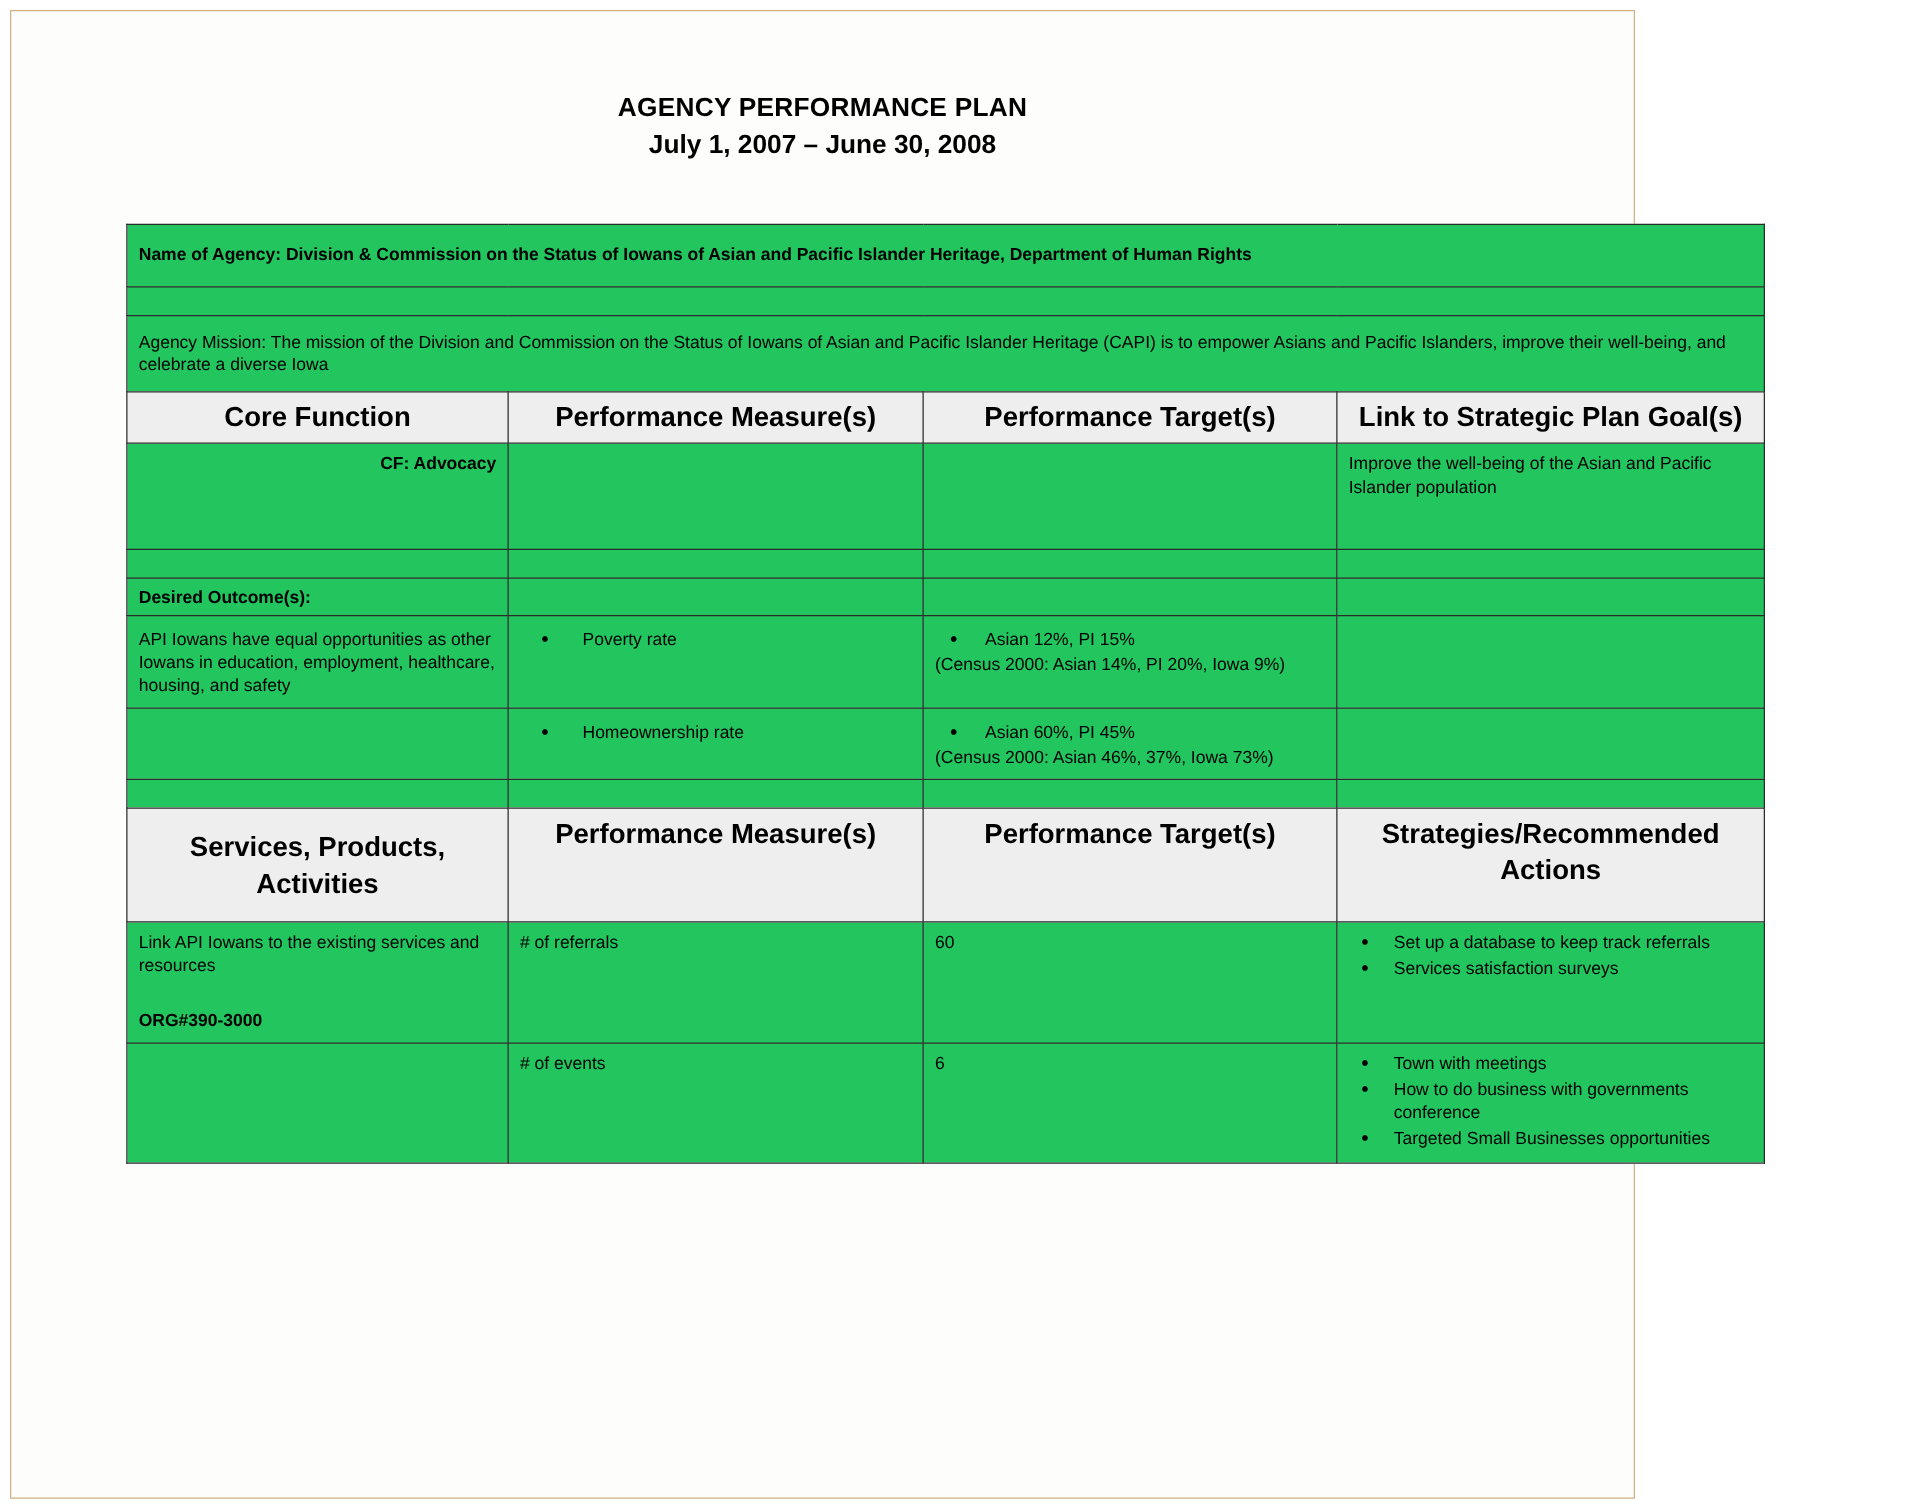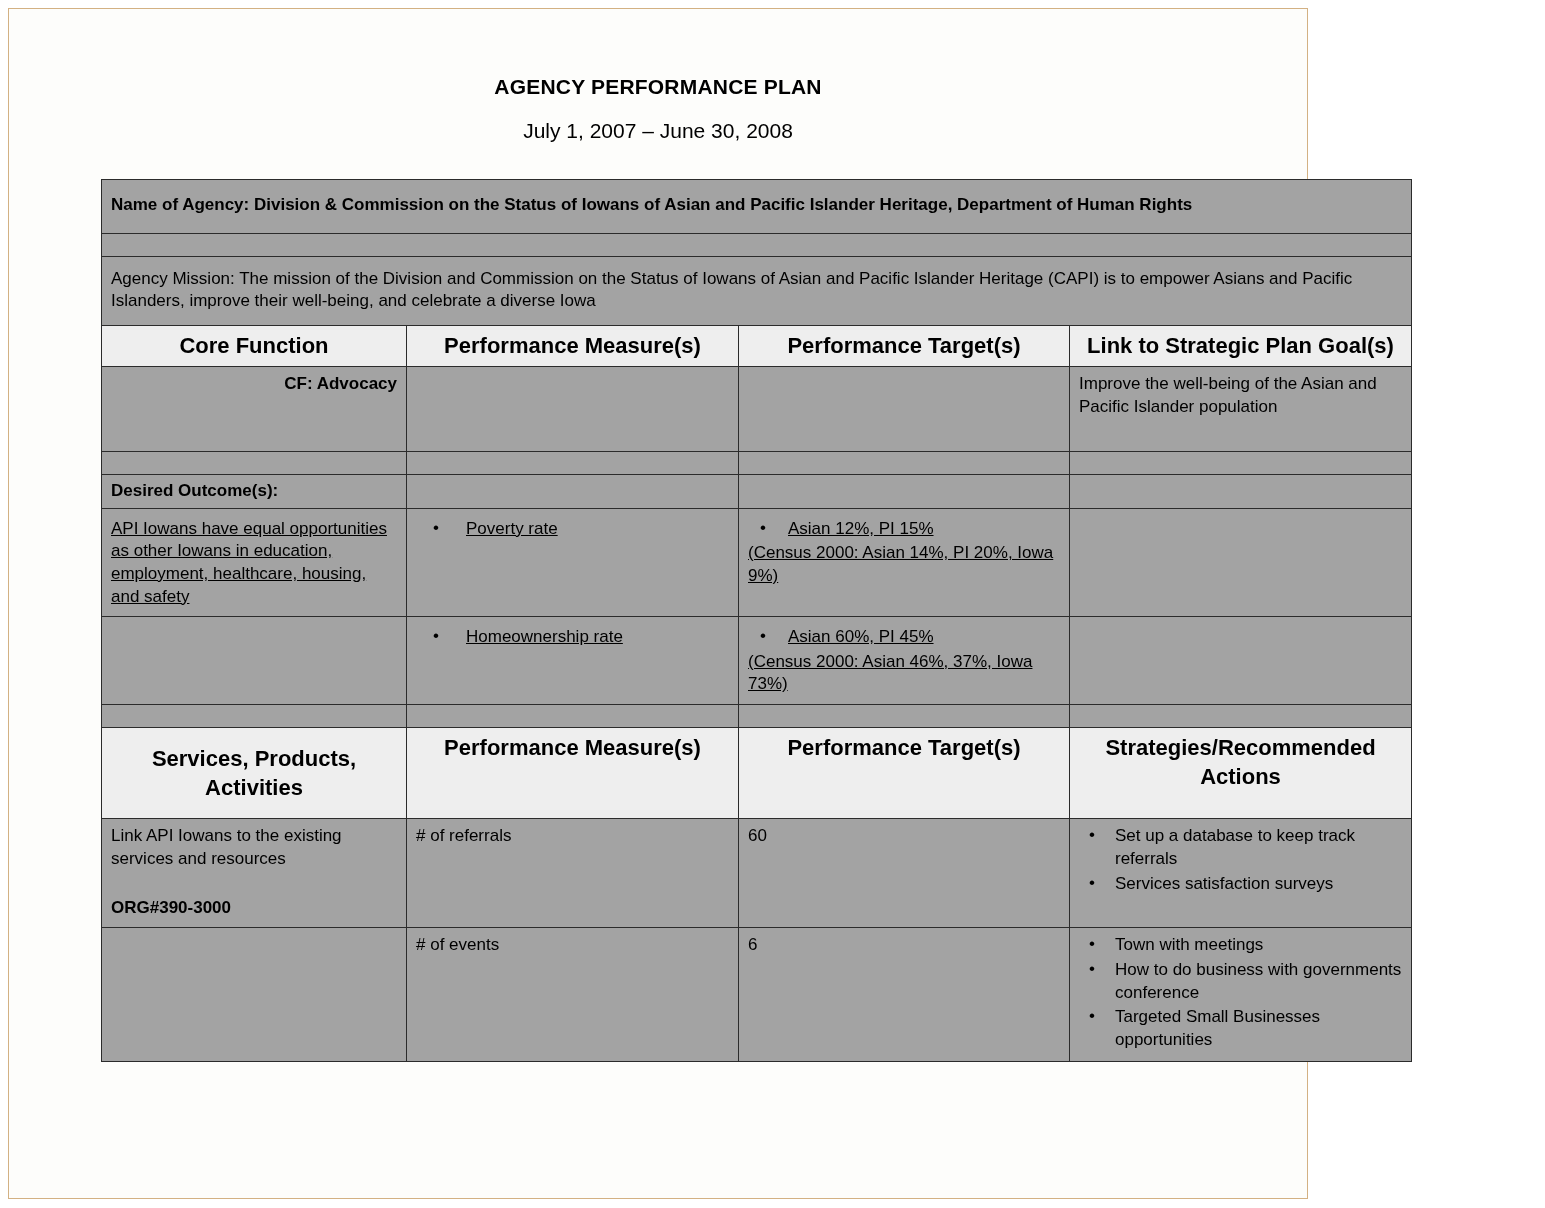--- a/index.html
+++ b/index.html
@@ -29,61 +29,60 @@
     margin-top: 65px;
   }
   .doc-title {
     font-size: 21px;
     font-weight: bold;
     letter-spacing: 0.2px;
     line-height: 1.25;
   }
   .doc-subtitle {
     font-size: 21px;
-    font-weight: normal;
+    font-weight: bold;
     line-height: 1.35;
-    margin-top: 17px;
+    margin-top: 2px;
   }
   .plan-table {
     position: absolute;
     left: 92px;
     top: 170px;
     width: 1310px;
     border-collapse: collapse;
     table-layout: fixed;
     background: #fefefe;
   }
   .plan-table td, .plan-table th {
     border: 1px solid #2b2b2b;
     vertical-align: top;
     padding: 6px 9px 8px 9px;
-    font-size: 17px;
+    font-size: 14px;
     line-height: 1.33;
     font-weight: normal;
     text-align: left;
-    background: #a3a3a3;
+    background: #22c55e;
   }
   .plan-table th {
     background: #eeeeee;
     font-weight: bold;
     text-align: center;
     padding: 5px 6px 6px 6px;
     font-size: 22px;
   }
   td.bold-cell {
     font-weight: bold;
   }
   tr.spacer-row td {
     height: 22px;
     padding: 0;
   }
   tr.wide-row td {
     padding-top: 9px;
     padding-bottom: 8px;
-    text-decoration: underline;
   }
   .mission-cell {
     font-weight: bold;
     line-height: 1.38;
   }
   ul.blist {
     margin: 0;
     padding: 0 0 0 34px;
     list-style: none;
   }

